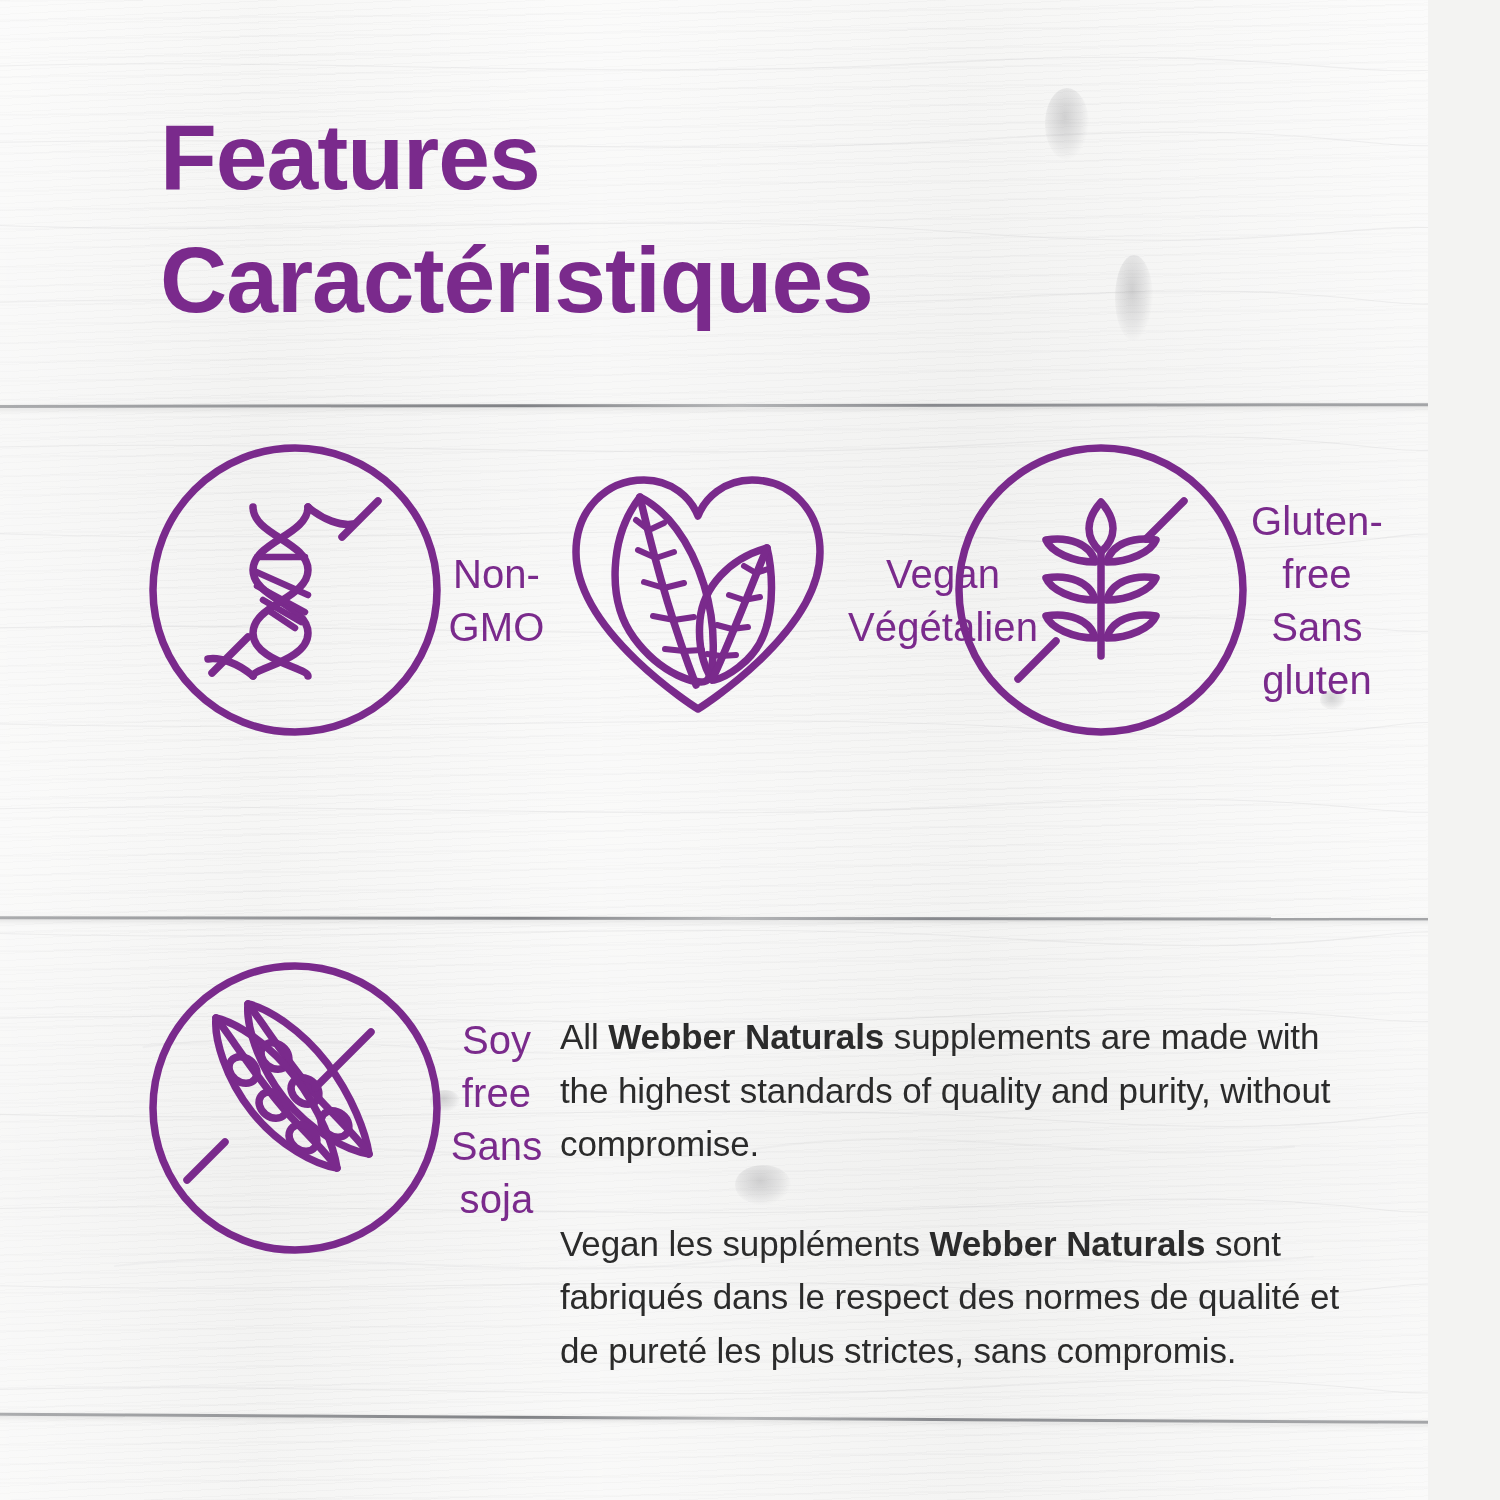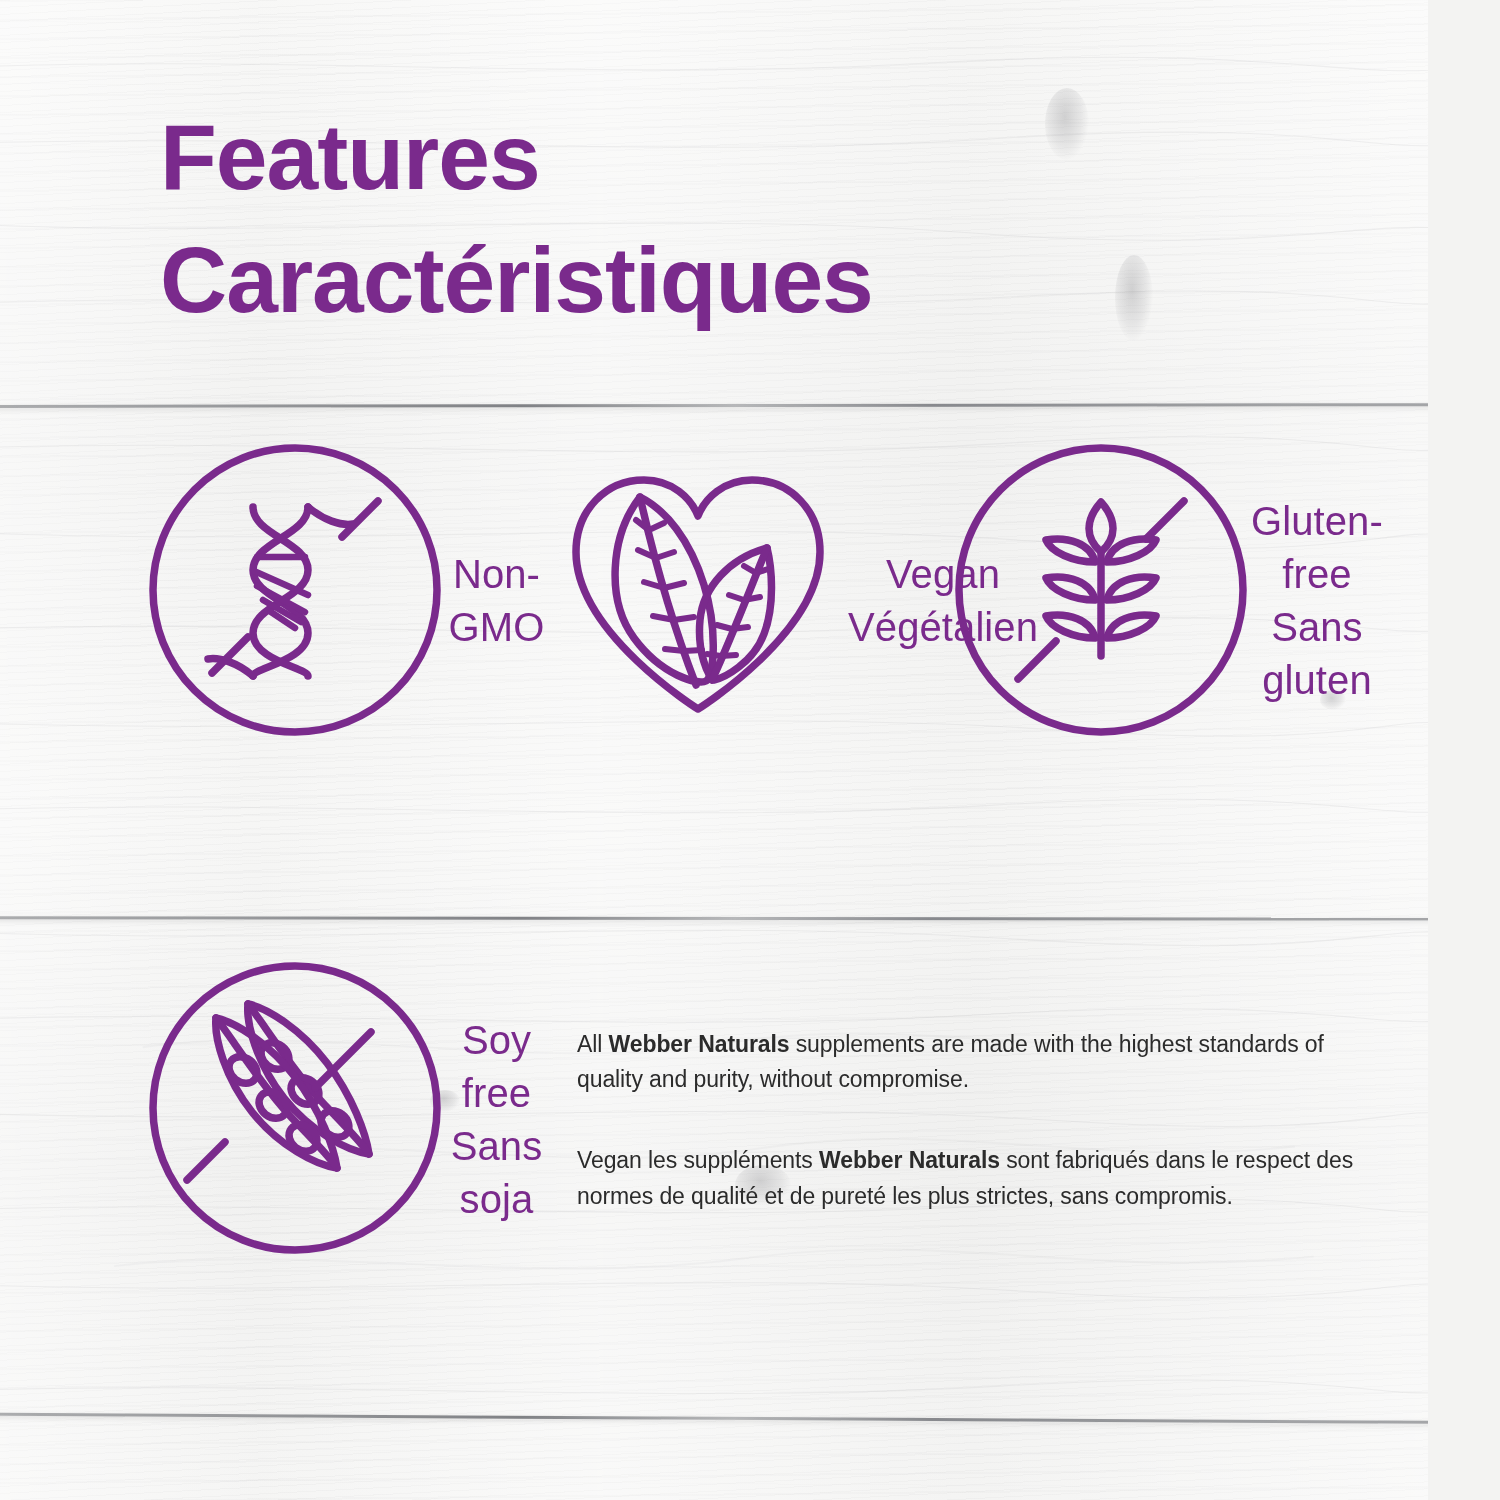--- a/index.html
+++ b/index.html
@@ -161,24 +161,24 @@
   .bottom-feature .feature-label { margin-top: 24px; }
 
   .copy-block {
     flex: 1;
     padding-top: 52px;
     padding-left: 12px;
     padding-right: 8px;
   }
   .copy-para {
     color: #2b2b2b;
-    font-size: 23px;
+    font-size: 35px;
     line-height: 1.53;
     font-weight: 400;
-    margin: 17px;
+    margin: 0;
     letter-spacing: -0.1px;
   }
   .copy-para + .copy-para { margin-top: 46px; }
   .copy-para b { font-weight: 700; }
 </style>
 </head>
 <body>
 
 <div id="canvas">
 

